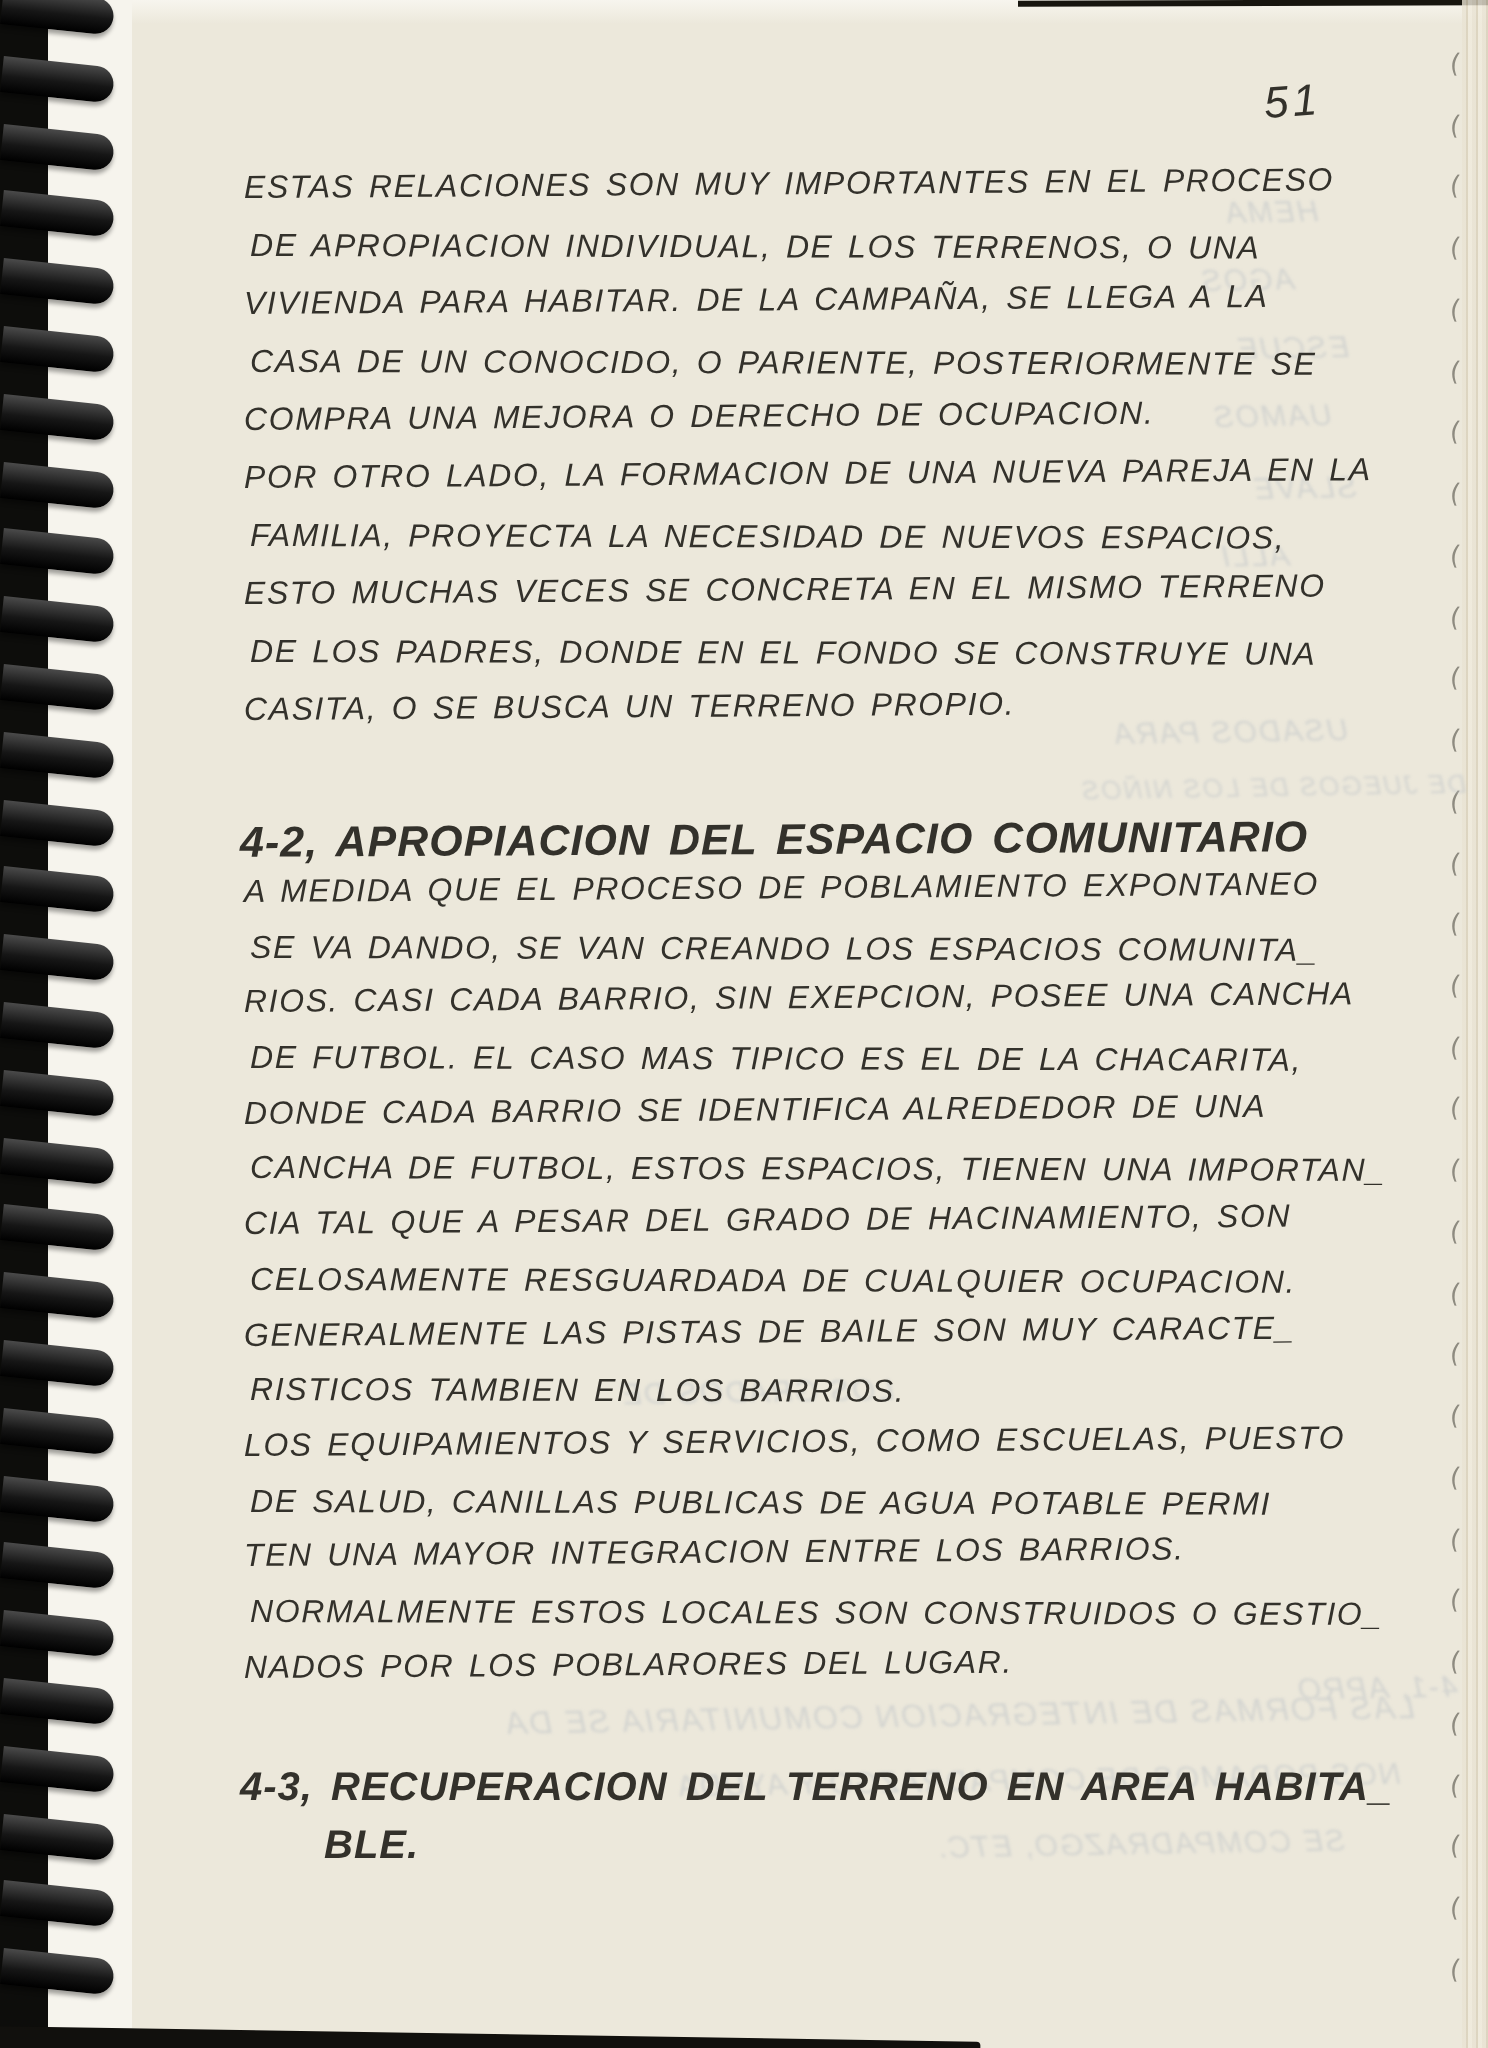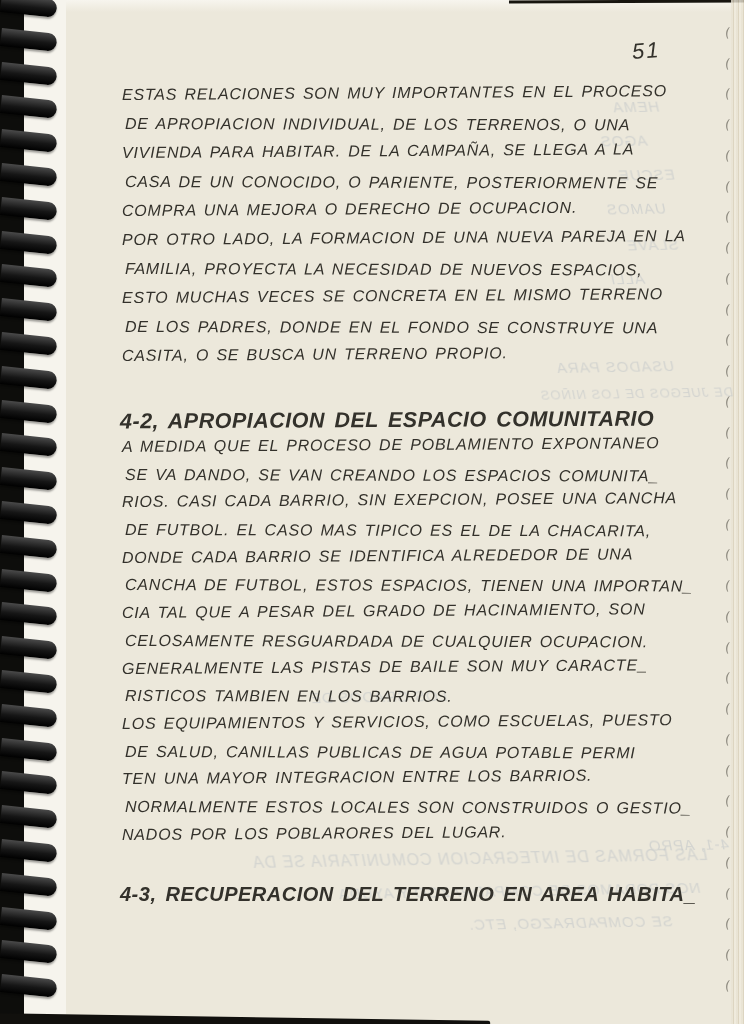--- a/index.html
+++ b/index.html
@@ -195,18 +195,19 @@
       <div class="hand line">RISTICOS TAMBIEN  EN LOS BARRIOS.</div>
       <div class="hand line">LOS EQUIPAMIENTOS Y SERVICIOS, COMO ESCUELAS, PUESTO</div>
       <div class="hand line">DE SALUD, CANILLAS PUBLICAS DE AGUA POTABLE PERMI</div>
       <div class="hand line">TEN UNA MAYOR INTEGRACION ENTRE LOS BARRIOS.</div>
       <div class="hand line">NORMALMENTE ESTOS LOCALES SON CONSTRUIDOS O GESTIO_</div>
       <div class="hand line">NADOS POR LOS POBLARORES DEL LUGAR.</div>
     </section>
 
     <h2 class="hand heading h43">
       <div class="line1">4-3, RECUPERACION DEL TERRENO EN AREA HABITA_</div>
+      <div class="line2">BLE.</div>
     </h2>
 
   </main>
 
   <div class="bottom-strip"></div>
 </div>
 
 </body></html>

